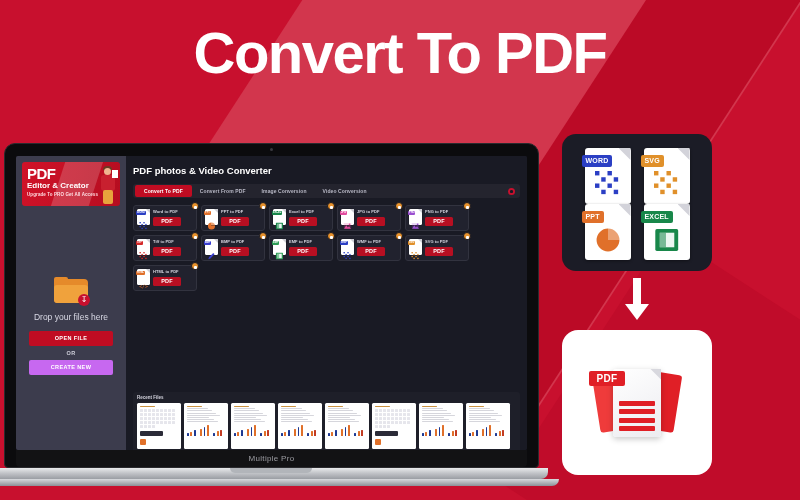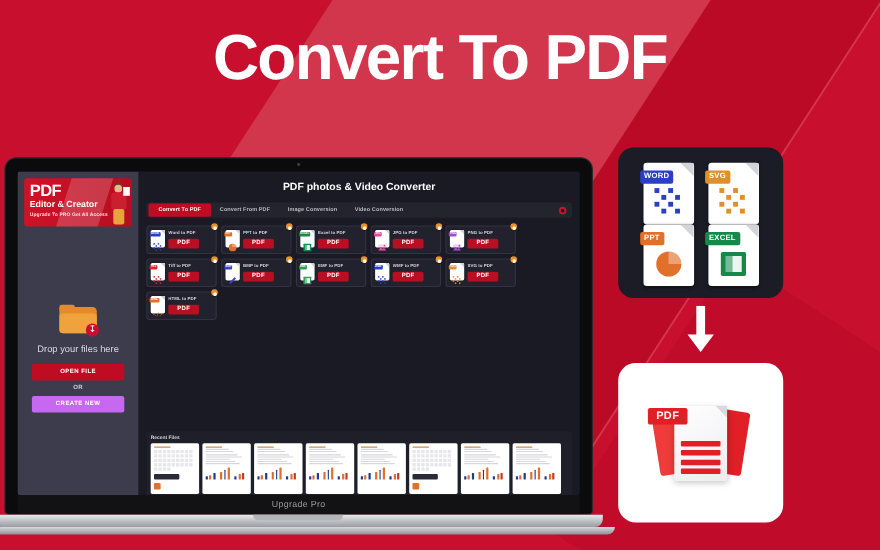--- a/index.html
+++ b/index.html
@@ -128,21 +128,21 @@
   }
   .or-text{ color:#cfcfdb;font-size:5.5px;font-weight:bold;margin:4px 0;letter-spacing:.3px;}
   .btn-create{
     width:84px;height:15px;background:#c768f0;border-radius:2px;
     color:#fff;font-size:5.5px;font-weight:bold;text-align:center;line-height:15px;
     letter-spacing:.4px;
   }
 
   
   .main { flex:1; background:#191a24; padding:6px 7px 0 7px; display:flex; flex-direction:column; min-width:0;}
-  .app-title{ color:#fff;font-size:9.5px;font-weight:bold;text-align:center;margin:3px 0 8px 0; }
+  .app-title{ color:#fff;font-size:9.5px;font-weight:bold;text-align:left;margin:3px 0 8px 0; }
   .tabbar{
     background:#24242e;border-radius:3px;height:14px;display:flex;align-items:center;
     padding:0 5px 0 0; margin-bottom:7px;
   }
   .tab{
     color:#b9b9c6;font-size:5px;font-weight:bold;padding:0 8px;line-height:14px;
     letter-spacing:.1px; white-space:nowrap;
   }
   .tab.active{
     background:#c00c22;color:#fff;height:12px;line-height:12px;border-radius:2px;margin-left:2px;padding:0 9px;
@@ -757,21 +757,21 @@
                   <div class="th-bar" style="height:5.200000000000001px;background:#e0702a"></div>
                   <div class="th-bar" style="height:6.800000000000001px;background:#c23b22"></div>
                   <div style="width:2px"></div>
                 </div>
               </div>
             </div>
         </div>
       </div>
 
     </div>
-    <div class="bezel-bottom">Upgrade Pro</div>
+    <div class="bezel-bottom">Multiple Pro</div>
   </div>
   <div class="base"></div>
   <div class="base-foot"></div>
 </div>
 
 <div class="panel-files" id="bigfiles-host">
     <div class="bigfile">
       <div class="bcorner"></div>
       <div class="btag" style="background:#2b3fc4">WORD</div>
       <div class="bglyph"><svg viewBox="0 0 10 10" width="100%" height="100%">

